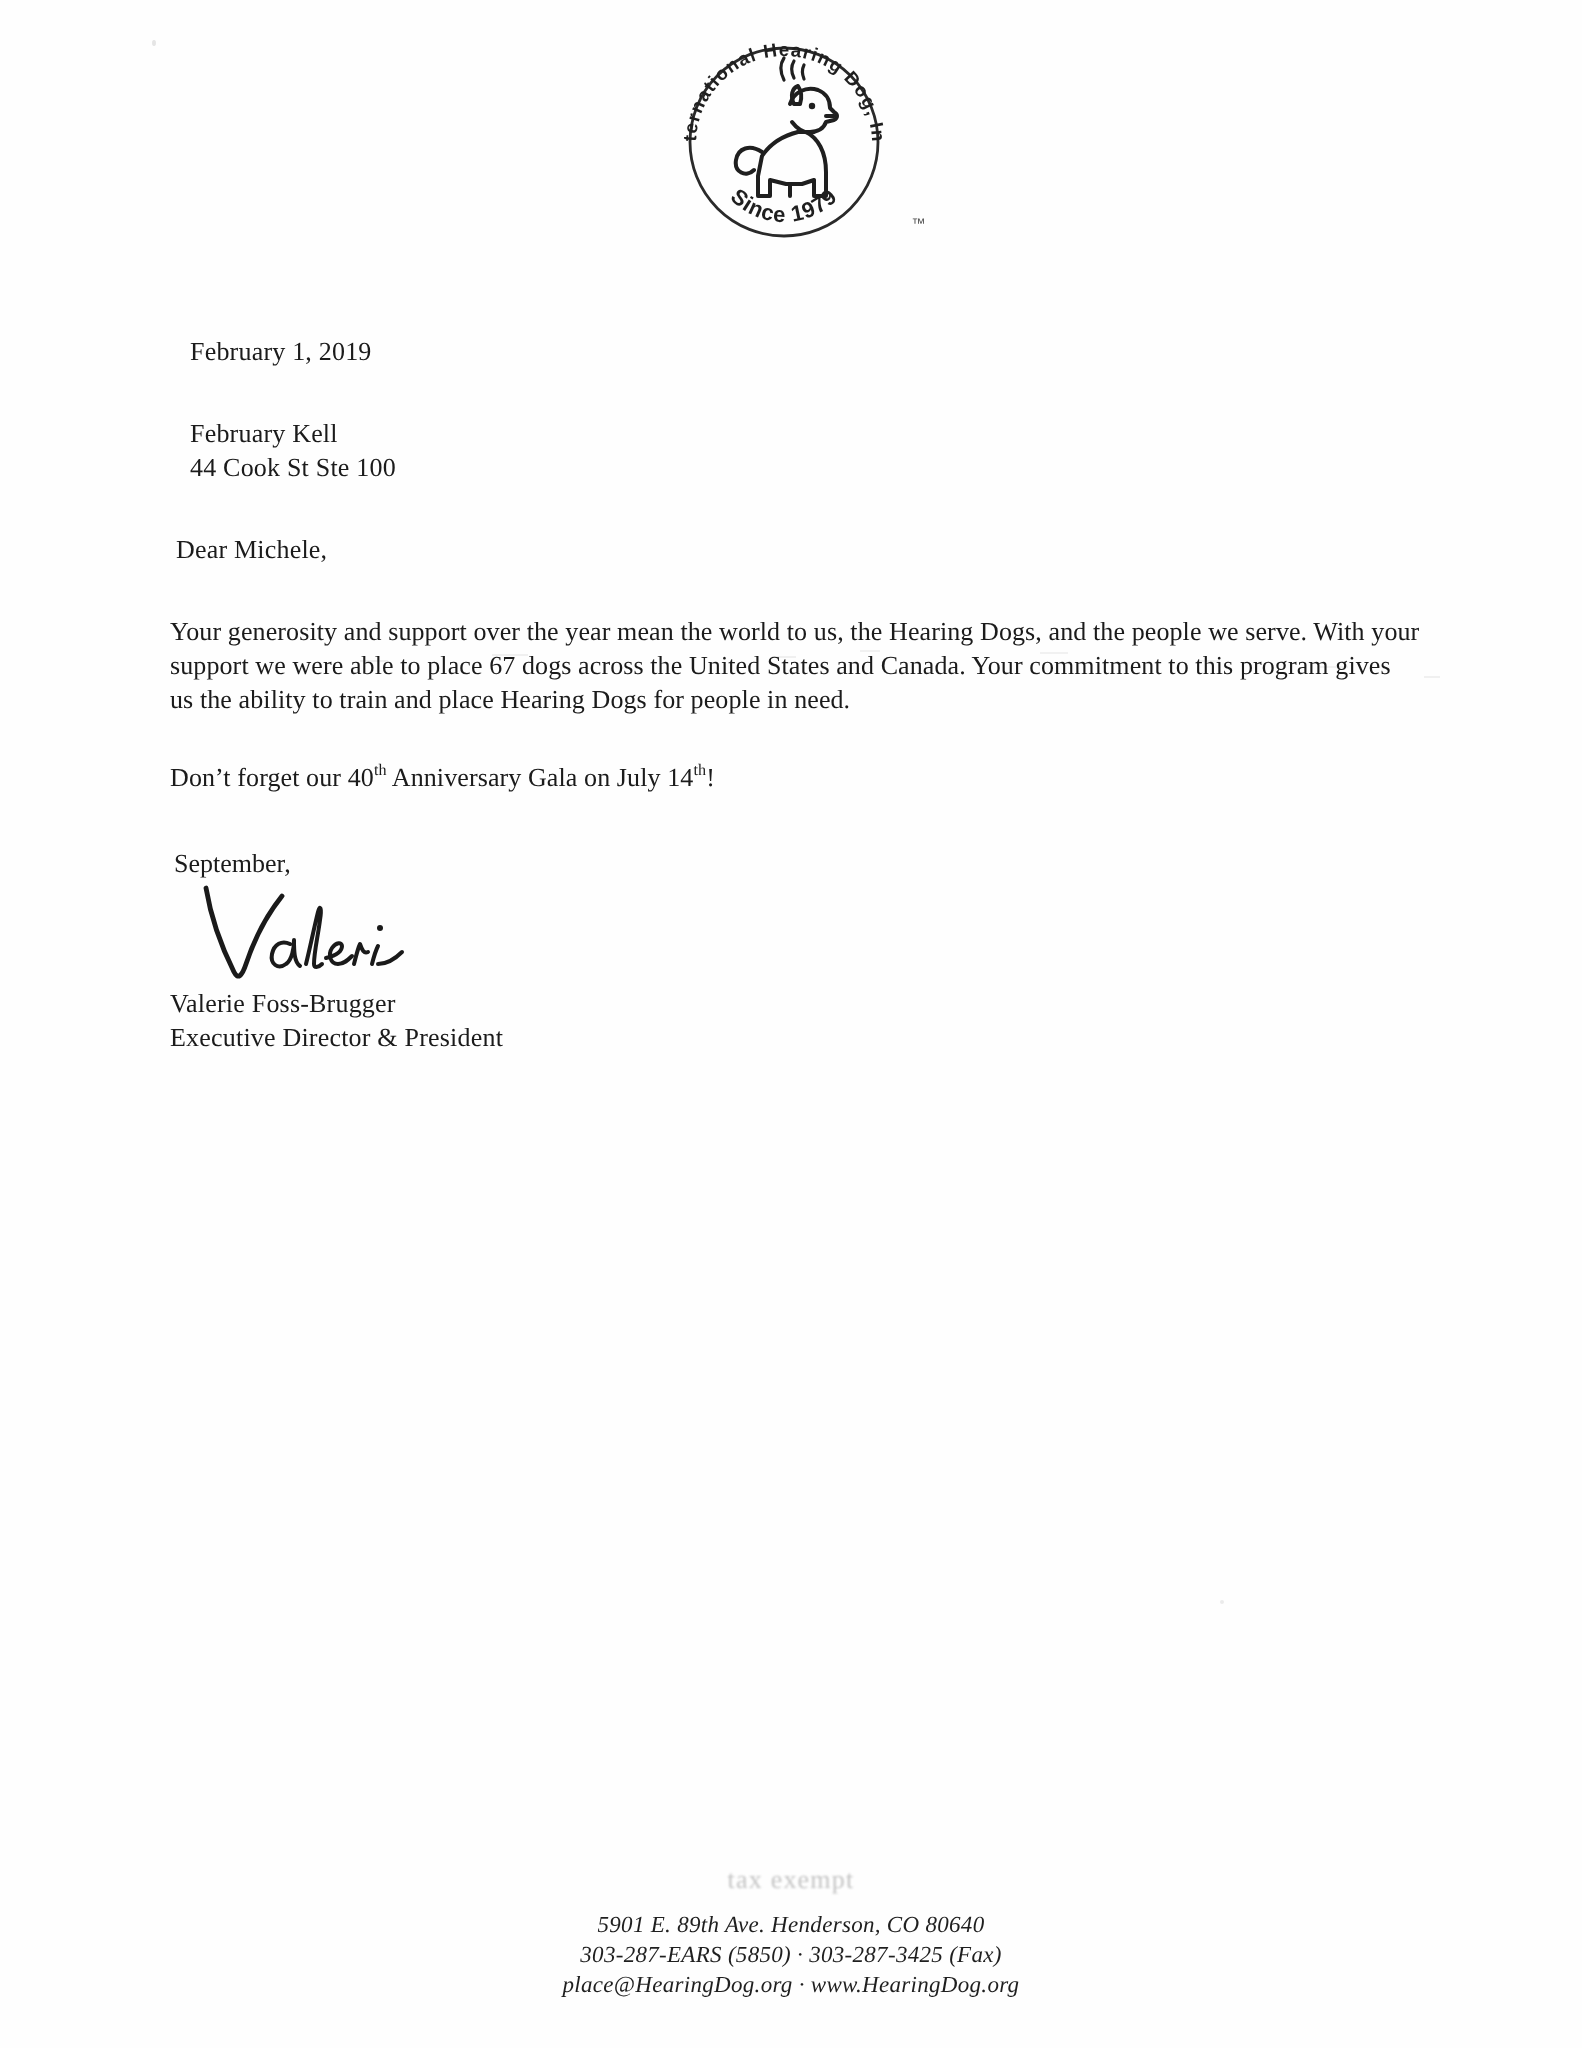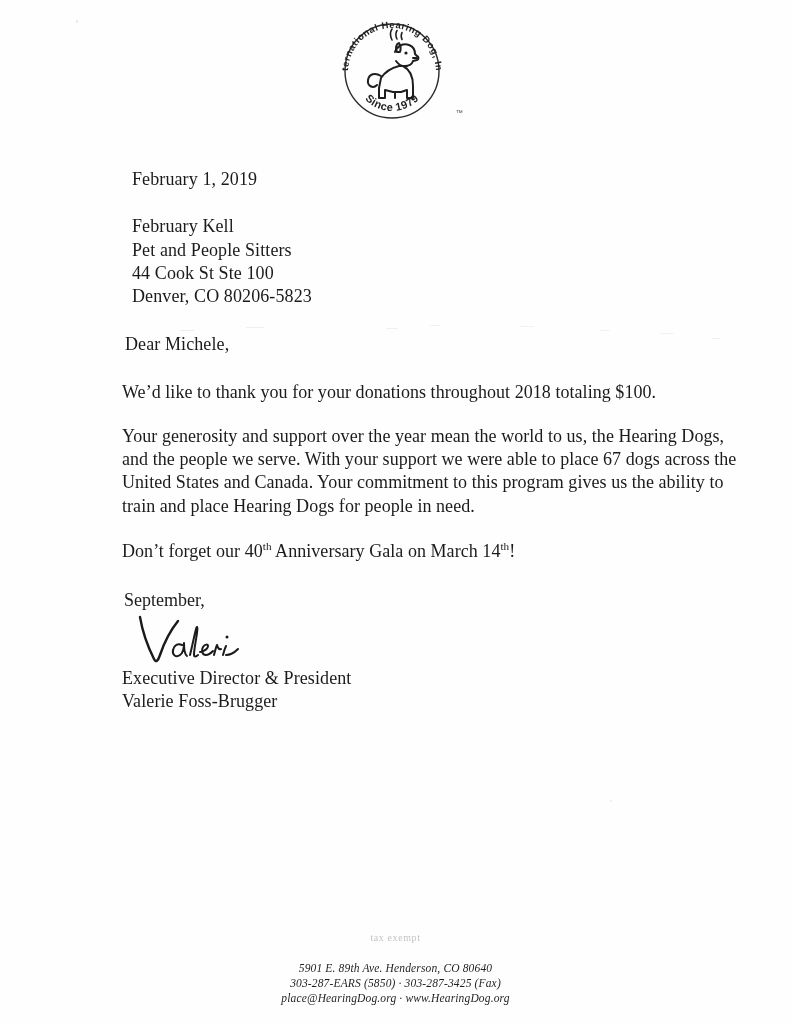--- a/index.html
+++ b/index.html
@@ -60,23 +60,22 @@
     color: #4a4a4a;
     letter-spacing: .3px;
   }
 
   
   .letter {
     position: absolute;
     left: 85px;
     top: 168px;
     width: 625px;
-    font-size: 18px;
+    font-size: 13px;
     line-height: 1.30;
-    margin-left: 37px;
   }
 
   .date-line {
     margin-left: 10px;
     margin-bottom: 24px;
     letter-spacing: .1px;
   }
 
   .address-block {
     margin-left: 10px;
@@ -130,26 +129,26 @@
   
   .footer {
     position: absolute;
     left: 0;
     right: 0;
     top: 932px;
     text-align: center;
     font-family: "Liberation Serif", "DejaVu Serif", serif;
   }
   .footer .faded {
-    font-size: 10px;
+    font-size: 13px;
     color: #b9b9b9;
     letter-spacing: .6px;
     filter: blur(.4px);
     opacity: .85;
-    margin-bottom: 18px;
+    margin-bottom: 8px;
   }
   .footer .fline {
     font-size: 11.5px;
     color: #1f1f1f;
     line-height: 1.30;
     letter-spacing: .15px;
     font-style: italic;
   }
 </style>
 </head>
@@ -217,33 +216,30 @@
     </svg>
     <span class="logo-tm">™</span>
   </div>
 
   <div class="letter">
 
     <div class="date-line">February 1, 2019</div>
 
     <div class="address-block">
       <div>February Kell</div>
-      <div>Pet and People Sitters</div>
       <div>44 Cook St Ste 100</div>
-      <div>Denver, CO 80206-5823</div>
     </div>
 
     <div class="salutation">Dear Michele,</div>
 
-    <div class="para">We’d like to thank you for your donations throughout 2018 totaling $100.</div>
 
 
     <div class="para tight">Your generosity and support over the year mean the world to us, the Hearing Dogs, and the people we serve.  With your support we were able to place 67 dogs across the United States and Canada.  Your commitment to this program gives us the ability to train and place Hearing Dogs for people in need.</div>
 
-    <div class="para"><span>Don’t forget our 40</span><sup>th</sup><span> Anniversary Gala on March 14</span><sup>th</sup><span>!</span></div>
+    <div class="para"><span>Don’t forget our 40</span><sup>th</sup><span> Anniversary Gala on July 14</span><sup>th</sup><span>!</span></div>
 
     <div class="closing">September,</div>
 
     <div class="signature">
       <svg width="120" height="52" viewBox="0 0 120 52" aria-hidden="true">
         <g fill="none" stroke="#1a1a1a" stroke-linecap="round" stroke-linejoin="round">
 
           <path d="M 6,2 C 8,14 13,30 20,44 C 22,48 24,46 26,40
                    C 30,28 36,16 44,6" stroke-width="2.4"></path>
 
@@ -260,22 +256,22 @@
 
           <path d="M 89,40 C 90,36 91,33 92,31" stroke-width="2"></path>
           <path d="M 92,40 C 96,40 100,38 104,34" stroke-width="2"></path>
 
           <circle cx="93" cy="22" r="1.5" fill="#1a1a1a" stroke="none"></circle>
         </g>
       </svg>
     </div>
 
     <div class="signer">
+      <div>Valerie Foss-Brugger</div>
       <div>Executive Director &amp; President</div>
-      <div>Valerie Foss-Brugger</div>
     </div>
   </div>
 
   <div class="footer">
     <div class="faded">tax exempt</div>
     <div class="fline">5901 E. 89th Ave.  Henderson, CO 80640</div>
     <div class="fline">303-287-EARS (5850)  ·  303-287-3425 (Fax)</div>
     <div class="fline">place@HearingDog.org  ·  www.HearingDog.org</div>
   </div>
 

